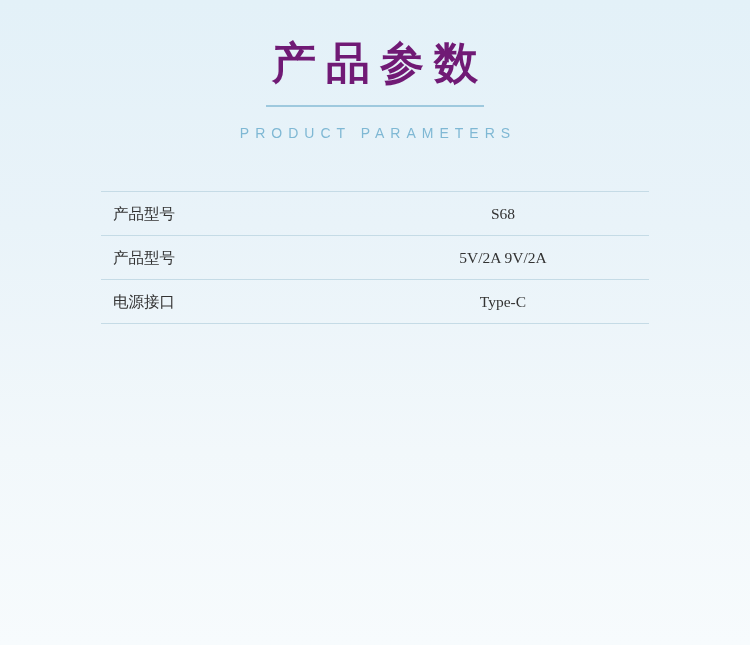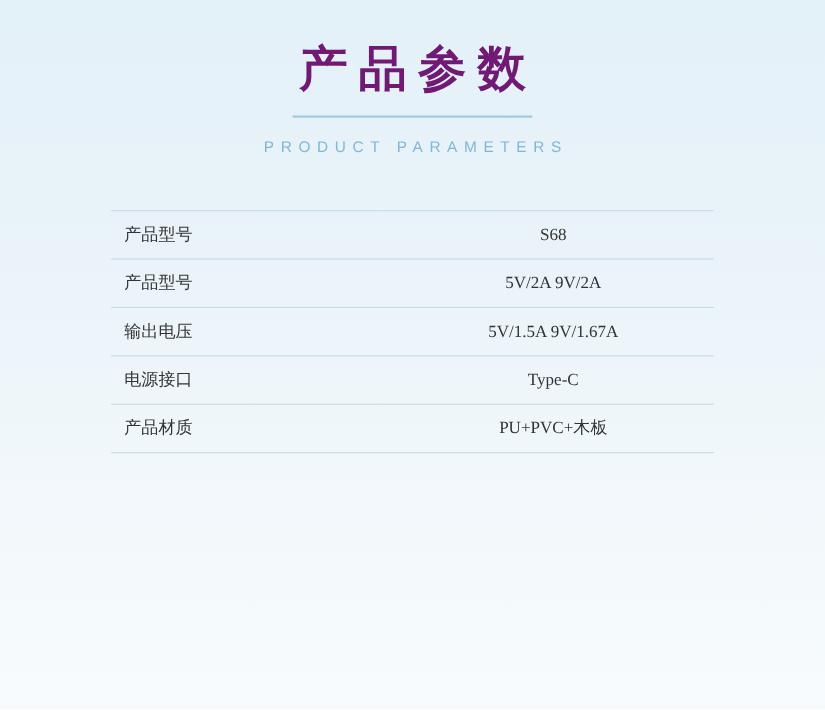--- a/index.html
+++ b/index.html
@@ -95,28 +95,20 @@
       <tbody>
         <tr>
           <td class="label">产品型号</td>
           <td class="value">S68</td>
         </tr>
         <tr>
           <td class="label">产品型号</td>
           <td class="value">5V/2A  9V/2A</td>
         </tr>
         <tr>
-          <td class="label">输出电压</td>
-          <td class="value">5V/1.5A  9V/1.67A</td>
-        </tr>
-        <tr>
           <td class="label">电源接口</td>
           <td class="value">Type-C</td>
-        </tr>
-        <tr>
-          <td class="label">产品材质</td>
-          <td class="value">PU+PVC+木板</td>
         </tr>
       </tbody>
     </table>
   </div>
 
 </div>
 
 </body></html>

